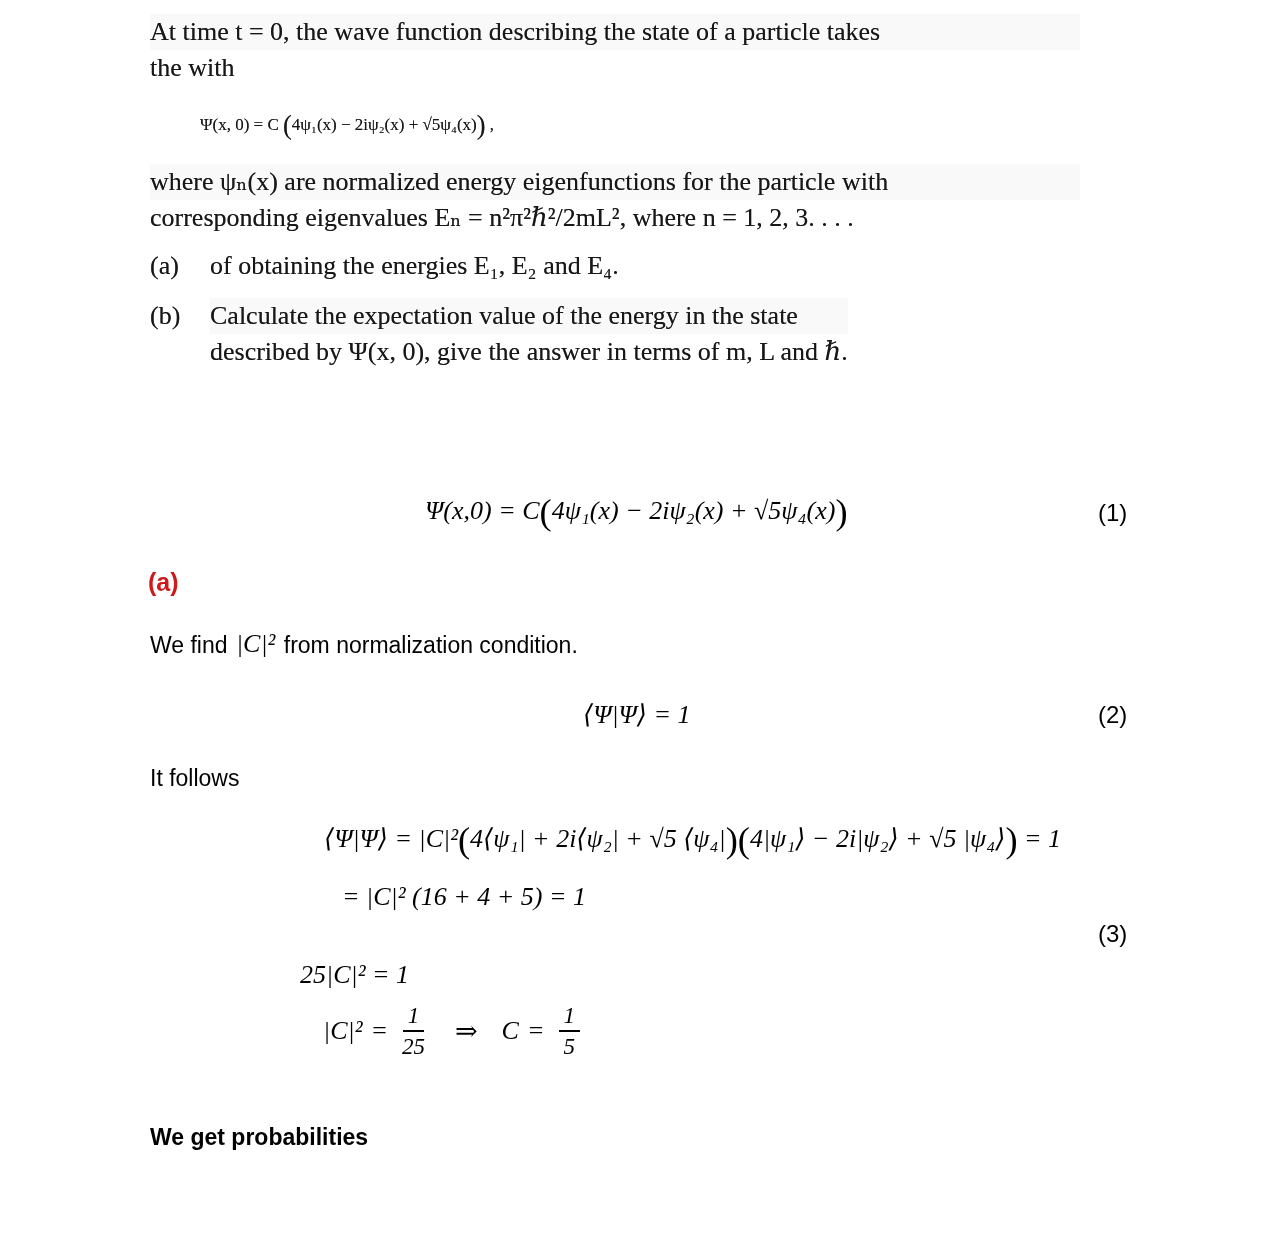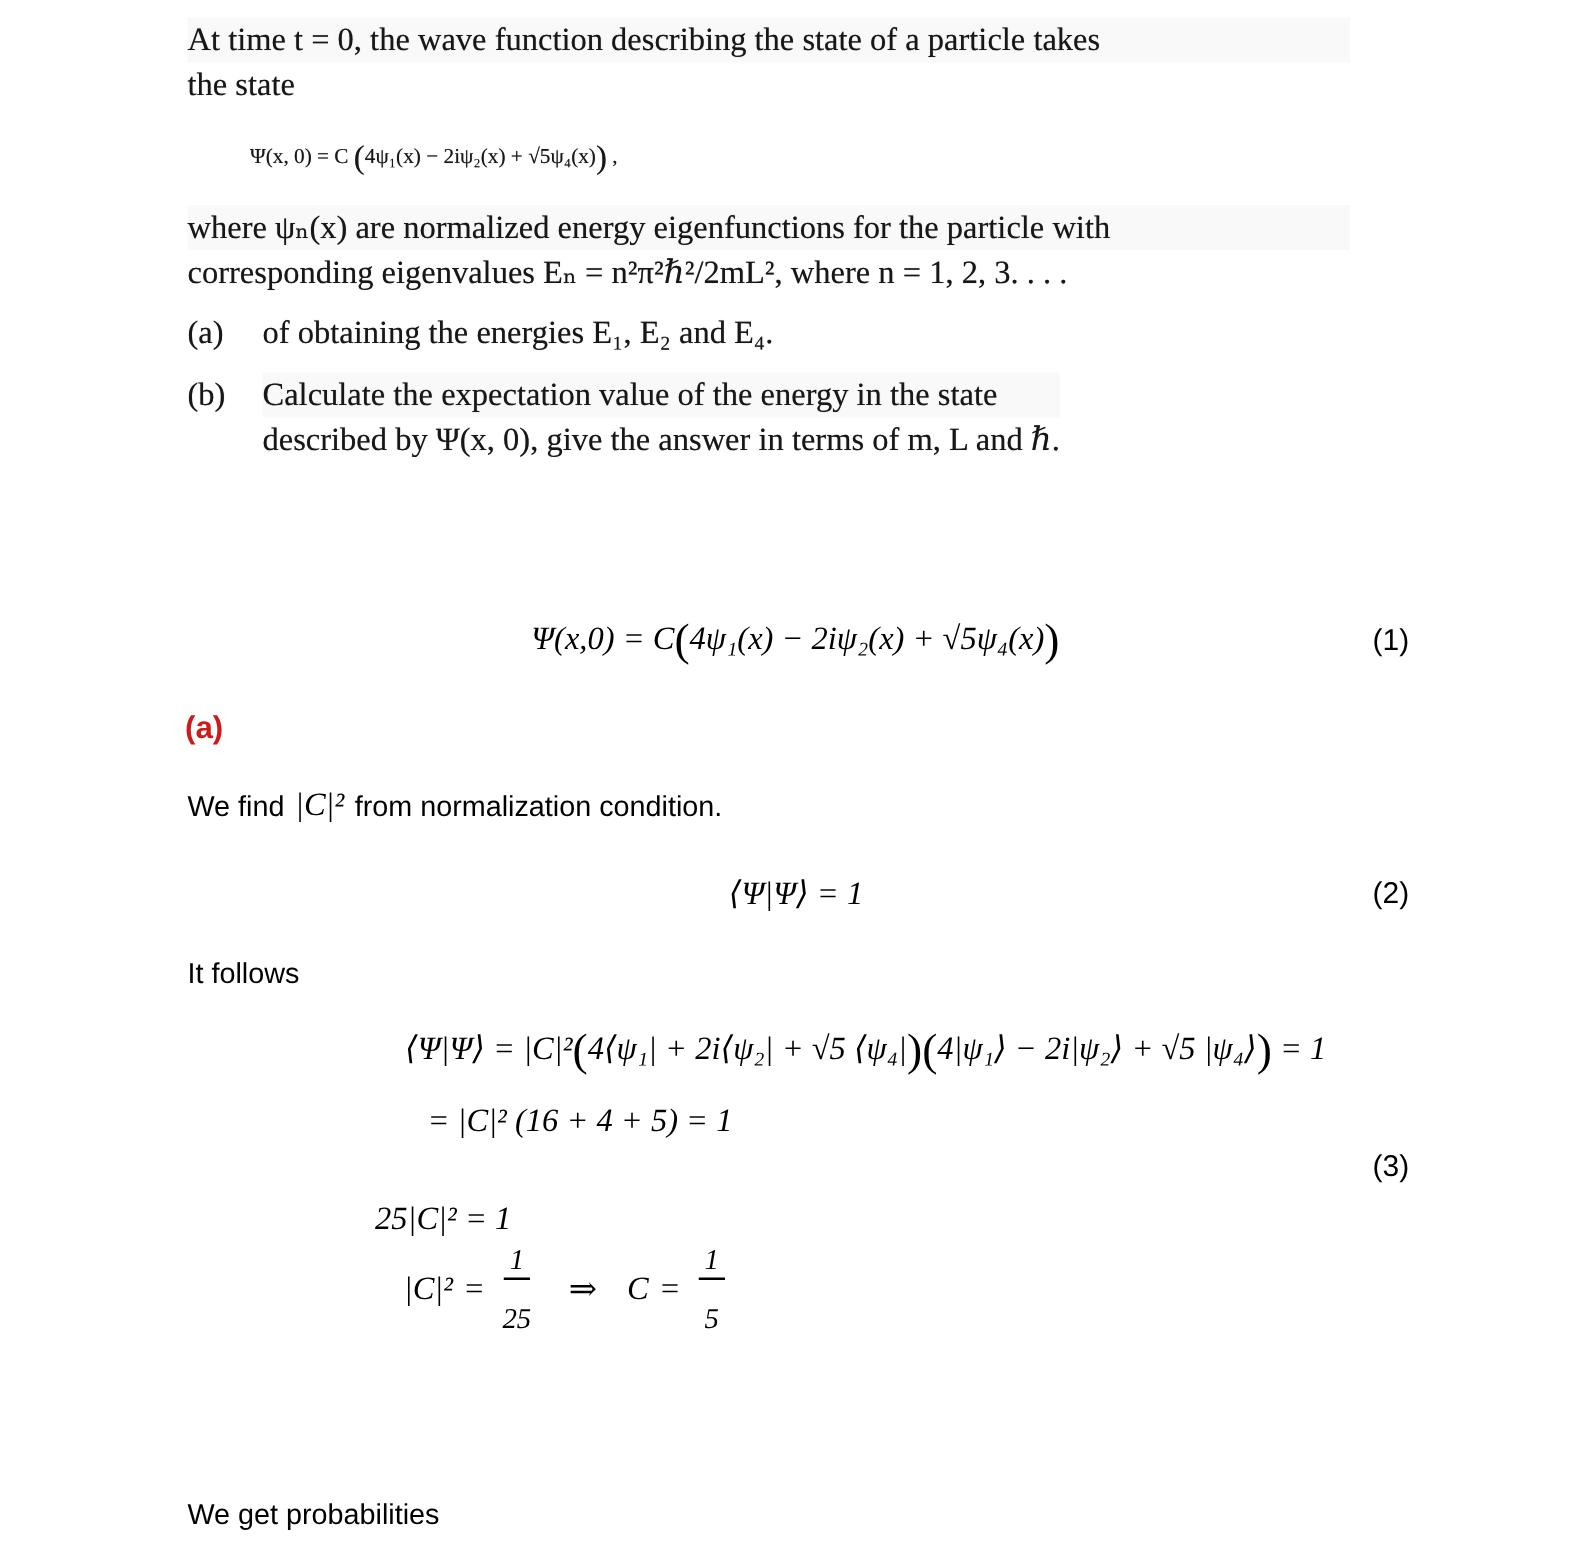--- a/index.html
+++ b/index.html
@@ -47,32 +47,32 @@
     font-family:"Liberation Serif","DejaVu Serif","DejaVu Sans",serif;
     font-style:italic;font-size:26px;position:relative;top:-1px;padding:0 2px;
   }
   
   .eq-flex{display:flex;align-items:center;}
   .frac{
     display:inline-flex;flex-direction:column;align-items:center;
     font-size:23px;line-height:27px;margin:0 6px;
   }
   .frac .num{border-bottom:2px solid #000;padding:0 5px 1px 5px;}
-  .frac .den{padding-top:17px;font-family:Liberation Serif, serif;}
+  .frac .den{padding-top:1px;font-family:Liberation Serif, serif;}
   .op-sp{margin:0 8px;}
   .arrow{margin:0 24px;font-style:normal;font-size:27px;}
 </style>
 </head>
 <body>
 
 <div class="page">
 
   <section class="scan">
     <div class="band">At time t = 0, the wave function describing the state of a particle takes</div>
-    <div>the state</div>
+    <div>the with</div>
 
     <div class="scan-eq">
       <span>Ψ(x, 0) = C </span><span class="bigparen">(</span><span>4ψ₁(x) − 2iψ₂(x) + √5ψ₄(x)</span><span class="bigparen">)</span><span> ,</span>
     </div>
 
     <div class="band">where ψₙ(x) are normalized energy eigenfunctions for the particle with</div>
     <div>corresponding eigenvalues Eₙ = n²π²ℏ²/2mL², where n = 1, 2, 3. . . .</div>
 
     <div class="item a">
       <div class="item-label">(a)</div>
@@ -124,15 +124,15 @@
     </span>
     <span class="arrow">⇒</span>
     <span>C</span>
     <span class="op-sp">=</span>
     <span class="frac">
       <span class="num">1</span>
       <span class="den">5</span>
     </span>
   </div>
 
-  <div class="sans-line" style="left:150px;top:1196px;">We get probabilities</div>
+  <div class="sans-line" style="left:150px;top:1122px;font-weight:bold;">We get probabilities</div>
 
 </div>
 
 </body></html>

